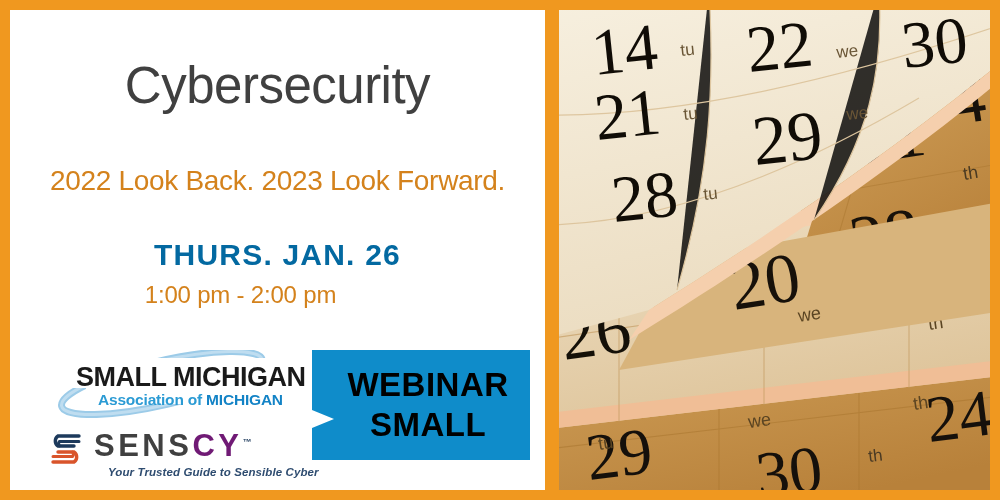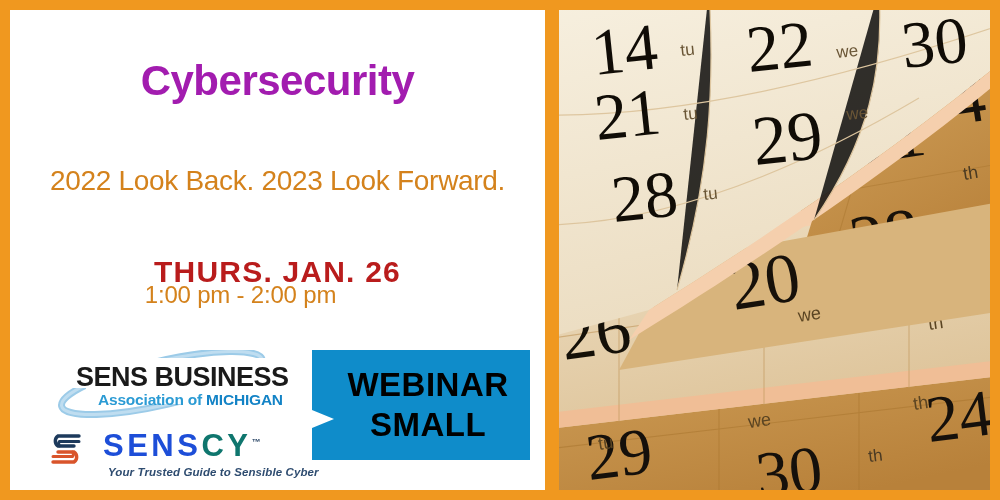--- a/index.html
+++ b/index.html
@@ -16,34 +16,34 @@
   }
   
   .left-panel{
     position:absolute;left:10px;top:10px;width:535px;height:480px;
     background:#ffffff;
     overflow:hidden;
   }
   .title{
     position:absolute;left:0;top:50px;width:535px;
     text-align:center;
-    font-size:42px;font-weight:bold;letter-spacing:-0.5px;
-    color:#a21caf;line-height:1;
+    font-size:51px;font-weight:normal;letter-spacing:-0.5px;
+    color:#404040;line-height:1;
   }
   .subtitle{
     position:absolute;left:0;top:156px;width:535px;
     text-align:center;
     font-size:28px;font-weight:normal;letter-spacing:-0.3px;
     color:#D4821C;line-height:1.1;
   }
   .date-line{
-    position:absolute;left:0;top:245px;width:535px;
+    position:absolute;left:0;top:228px;width:535px;
     text-align:center;
     font-size:30px;font-weight:bold;letter-spacing:1.2px;
-    color:#b91c1c;line-height:1.1;
+    color:#0369a1;line-height:1.1;
   }
   .time-line{
     position:absolute;left:0;top:272px;width:461px;
     text-align:center;
     font-size:24px;font-weight:normal;letter-spacing:-0.2px;
     color:#D4821C;line-height:1.1;
   }
   
   .sbam-logo{
     position:absolute;left:32px;top:340px;width:245px;height:68px;
@@ -67,22 +67,22 @@
   
   .senscy-logo{
     position:absolute;left:36px;top:420px;width:230px;height:58px;
   }
   .senscy-mark{position:absolute;left:0;top:2px;width:40px;height:34px;}
   .senscy-word{
     position:absolute;left:48px;top:0px;
     font-size:31px;font-weight:bold;letter-spacing:3.5px;
     line-height:1;white-space:nowrap;
   }
-  .senscy-word .sens{color:#1d4ed8;margin-left:9px;}
-  .senscy-word .cy{color:#0f766e;}
+  .senscy-word .sens{color:#404040;}
+  .senscy-word .cy{color:#701a75;}
   .senscy-tm{font-size:9px;color:#1D3A5C;vertical-align:super;letter-spacing:0;}
   .senscy-tag{
     position:absolute;left:62px;top:36px;
     font-size:11.5px;font-style:italic;font-weight:bold;
     color:#2E4C70;letter-spacing:0.1px;white-space:nowrap;
   }
   
   .webinar-badge{
     position:absolute;left:302px;top:340px;width:218px;height:110px;
     background:#0F8CCA;
@@ -123,21 +123,21 @@
 
     <div class="time-line">1:00 pm - 2:00 pm</div>
 
     <div class="sbam-logo">
       <svg class="sbam-swoosh" viewBox="0 0 245 68">
         <ellipse cx="120" cy="33" rx="103" ry="22" fill="none" stroke="#9CCBE8" stroke-width="7" transform="rotate(-13 120 33)"></ellipse>
         <ellipse cx="120" cy="33" rx="103" ry="22" fill="none" stroke="#BFDDF0" stroke-width="3" transform="rotate(-13 120 33)"></ellipse>
         <rect x="28" y="8" width="200" height="30" fill="#ffffff"></rect>
         <rect x="44" y="36" width="180" height="18" fill="#ffffff"></rect>
       </svg>
-      <div class="sbam-line1">SENS BUSINESS</div>
+      <div class="sbam-line1">SMALL MICHIGAN</div>
       <div class="sbam-line2"><span class="assoc">Association of </span><span class="mich">MICHIGAN</span></div>
     </div>
 
     <div class="senscy-logo">
       <svg class="senscy-mark" viewBox="0 0 40 34">
         <path d="M33 4 H12 A6 6 0 0 0 12 14 H28" fill="none" stroke="#1D3A5C" stroke-width="3.4" stroke-linecap="round"></path>
         <path d="M33 9.5 H13.5 A3.4 3.4 0 0 0 13.5 14" fill="none" stroke="#1D3A5C" stroke-width="3" stroke-linecap="round"></path>
         <path d="M7 30 H28 A6 6 0 0 0 28 20 H12" fill="none" stroke="#D9542B" stroke-width="3.4" stroke-linecap="round"></path>
         <path d="M7 24.5 H26.5 A3.4 3.4 0 0 0 26.5 20" fill="none" stroke="#D9542B" stroke-width="3" stroke-linecap="round"></path>
       </svg>

